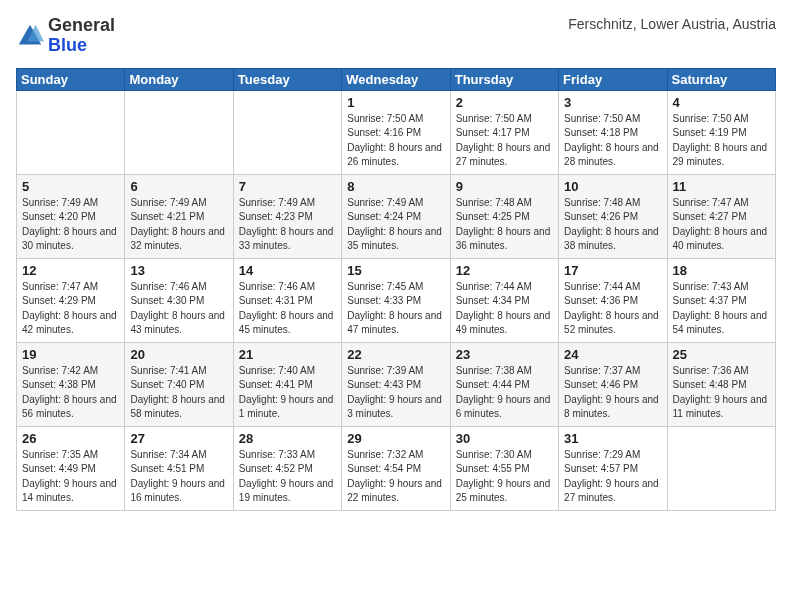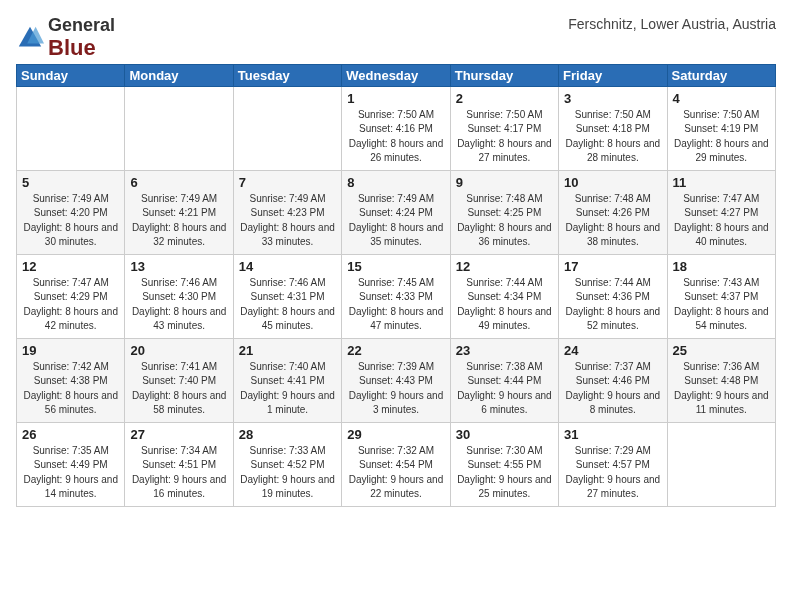--- a/index.html
+++ b/index.html
@@ -7,41 +7,41 @@
       font-family: Arial, sans-serif;
       background: #fff;
       width: 792px;
       min-height: 612px;
       padding: 16px;
     }
     .header {
       display: flex;
       justify-content: space-between;
       align-items: flex-start;
-      margin-bottom: 4px;
+      margin-bottom: 12px;
     }
     .logo {
       display: flex;
       align-items: center;
       gap: 4px;
     }
     .logo-text {
       display: flex;
       flex-direction: column;
       line-height: 1.1;
     }
     .logo-general {
       font-size: 18px;
       font-weight: bold;
       color: #333;
     }
     .logo-blue {
-      font-size: 22px;
-      font-weight: bold;
-      color: #7f1d1d;
+      font-size: 18px;
+      font-weight: bold;
+      color: #1d4ed8;
     }
     .logo-icon {
       width: 28px;
       height: 28px;
     }
     .title-block {
       text-align: right;
     }
     .month-title {
       font-size: 36px;
@@ -84,21 +84,20 @@
       font-size: 13px;
       font-weight: bold;
       color: #222;
       display: block;
       margin-bottom: 2px;
     }
     .day-info {
       font-size: 10px;
       color: #333;
       line-height: 1.45;
-      text-align: center;
     }
     .empty-cell {
       background: #fff !important;
     }
   </style>
 </head>
 <body>
 
 <div class="header">
   <div class="logo">

